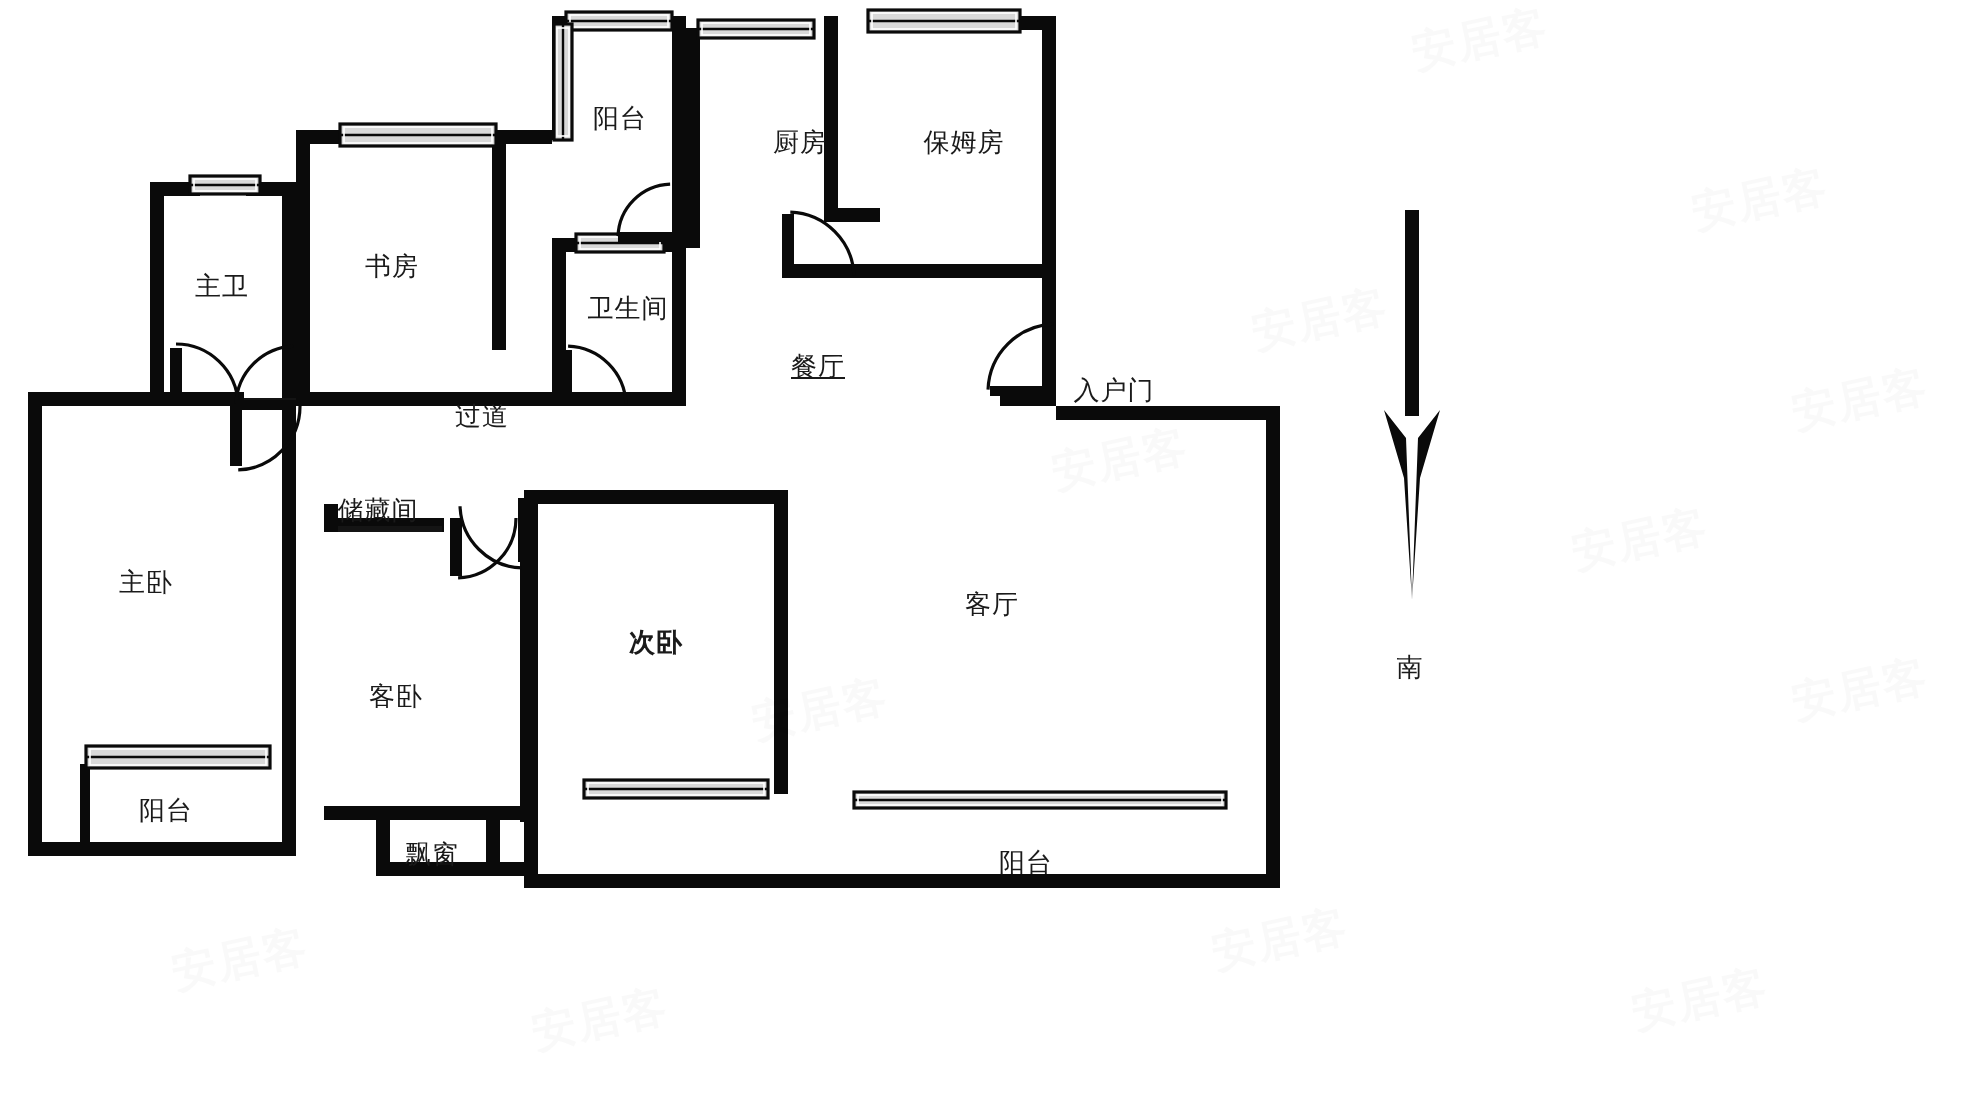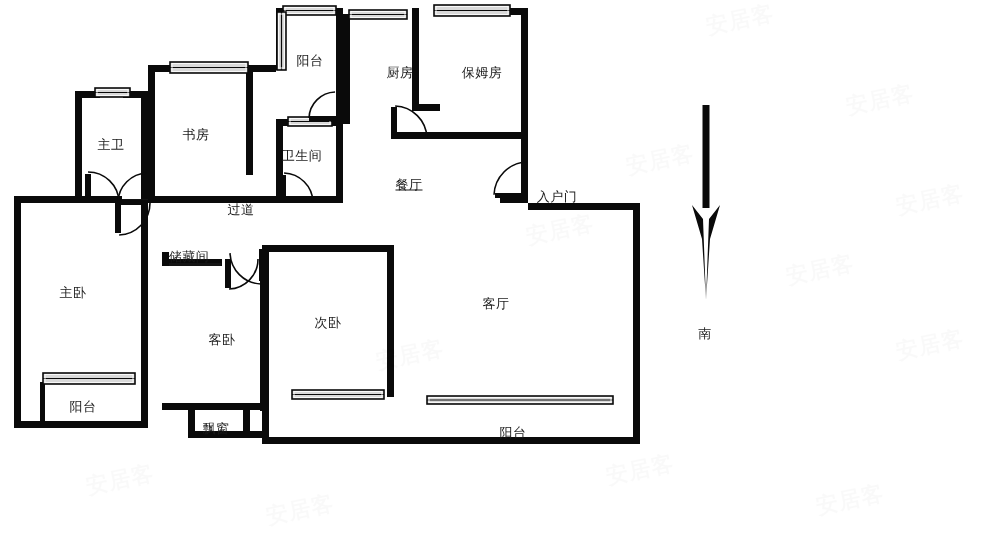--- a/index.html
+++ b/index.html
@@ -207,28 +207,28 @@
         <path d="M 692 205 L 703 219 L 706 300 L 709 219 L 720 205 L 710 239 L 706 300 L 702 239 Z" fill="#0a0a0a"></path>
       </g>
   </svg>
 
   <div id="labels">
       <div class="room-label" style="left: 111px; top: 144px;">主卫</div>
       <div class="room-label" style="left: 196px; top: 124px; margin-top: 10px;">书房</div>
       <div class="room-label" style="left: 310px; top: 60px;">阳台</div>
       <div class="room-label" style="left: 377px; top: 72px; margin-left: 23px;">厨房</div>
       <div class="room-label" style="left: 482px; top: 72px;">保姆房</div>
-      <div class="room-label" style="left: 302px; top: 155px; text-align: center;">卫生间</div>
+      <div class="room-label" style="left: 314px; top: 155px; text-align: center;">卫生间</div>
       <div class="room-label" style="left: 409px; top: 184px; text-decoration: underline;">餐厅</div>
       <div class="room-label" style="left: 557px; top: 196px;">入户门</div>
       <div class="room-label" style="left: 241px; top: 209px;">过道</div>
       <div class="room-label" style="left: 189px; top: 256px;">储藏间</div>
       <div class="room-label" style="left: 73px; top: 292px;">主卧</div>
-      <div class="room-label" style="left: 198px; top: 339px; margin-left: 24px;">客卧</div>
-      <div class="room-label" style="left: 328px; top: 322px;">次卧</div>
+      <div class="room-label" style="left: 198px; top: 349px;">客卧</div>
+      <div class="room-label" style="left: 328px; top: 322px; font-weight: bold;">次卧</div>
       <div class="room-label" style="left: 496px; top: 303px;">客厅</div>
       <div class="room-label" style="left: 83px; top: 406px;">阳台</div>
       <div class="room-label" style="left: 216px; top: 428px;">飘窗</div>
       <div class="room-label" style="left: 513px; top: 432px;">阳台</div>
     </div>
   <div id="marks">
       <div class="watermark" style="left: 740px; top: 20px;">安居客</div>
       <div class="watermark" style="left: 880px; top: 100px;">安居客</div>
       <div class="watermark" style="left: 660px; top: 160px;">安居客</div>
       <div class="watermark" style="left: 930px; top: 200px;">安居客</div>

